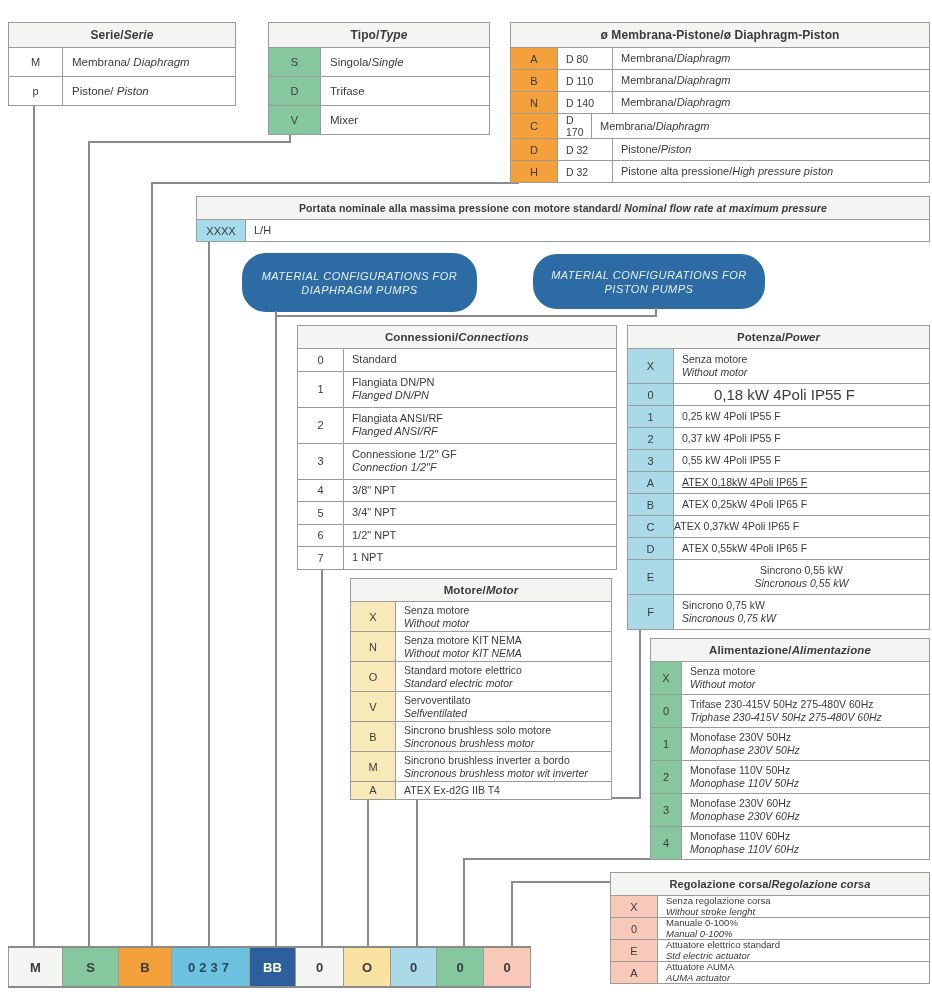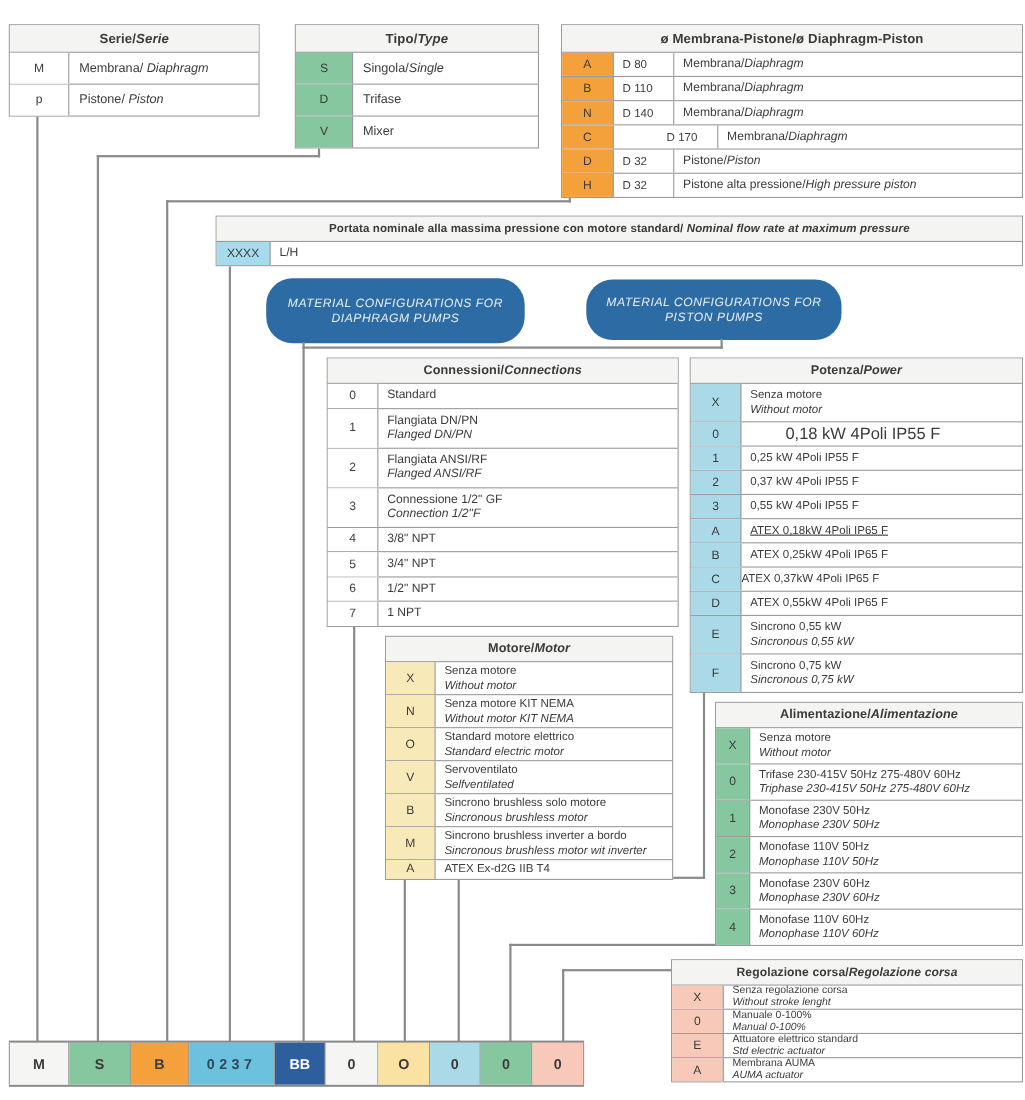--- a/index.html
+++ b/index.html
@@ -123,21 +123,21 @@
       </div>
       <div class="trow">
         <div class="tcode" style="width: 47px; background: rgb(244, 161, 60);">N</div>
         <div class="tmid" style="width: 55px;">D 140</div>
         <div class="tdesc" style="padding: 4px 8px;">
           <div class="dline" style="font-size: 11px; line-height: 13px;"><span>Membrana/</span><span class="it">Diaphragm</span></div>
         </div>
       </div>
       <div class="trow">
         <div class="tcode" style="width: 47px; background: rgb(244, 161, 60);">C</div>
-        <div class="tmid" style="width: 55px; margin-left: 40px;">D 170</div>
+        <div class="tmid" style="width: 34px;">D 170</div>
         <div class="tdesc" style="padding: 4px 8px;">
           <div class="dline" style="font-size: 11px; line-height: 13px;"><span>Membrana/</span><span class="it">Diaphragm</span></div>
         </div>
       </div>
       <div class="trow">
         <div class="tcode" style="width: 47px; background: rgb(244, 161, 60);">D</div>
         <div class="tmid" style="width: 55px;">D 32</div>
         <div class="tdesc" style="padding: 4px 8px;">
           <div class="dline" style="font-size: 11px; line-height: 13px;"><span>Pistone/</span><span class="it">Piston</span></div>
         </div>
@@ -265,21 +265,21 @@
         </div>
       </div>
       <div class="trow">
         <div class="tcode" style="width: 46px; background: rgb(170, 218, 232);">D</div>
         <div class="tdesc" style="padding: 4px 8px;">
           <div class="dline" style="font-size: 10.5px; line-height: 13px;"><span>ATEX 0,55kW 4Poli IP65 F</span></div>
         </div>
       </div>
       <div class="trow">
         <div class="tcode" style="width: 46px; background: rgb(170, 218, 232);">E</div>
-        <div class="tdesc" style="padding: 4px 8px;">
+        <div class="tdesc" style="padding: 4px 8px; text-align: center;">
           <div class="dline" style="font-size: 10.5px; line-height: 13px;"><span>Sincrono 0,55 kW</span></div>
           <div class="dline" style="font-size: 10.5px; line-height: 13px;"><span class="it">Sincronous 0,55 kW</span></div>
         </div>
       </div>
       <div class="trow">
         <div class="tcode" style="width: 46px; background: rgb(170, 218, 232);">F</div>
         <div class="tdesc" style="padding: 4px 8px;">
           <div class="dline" style="font-size: 10.5px; line-height: 13px;"><span>Sincrono 0,75 kW</span></div>
           <div class="dline" style="font-size: 10.5px; line-height: 13px;"><span class="it">Sincronous 0,75 kW</span></div>
         </div>
@@ -400,21 +400,21 @@
       <div class="trow">
         <div class="tcode" style="width: 47px; background: rgb(248, 201, 185);">E</div>
         <div class="tdesc" style="padding: 0px 8px;">
           <div class="dline" style="font-size: 9.5px; line-height: 10.5px;"><span>Attuatore elettrico standard</span></div>
           <div class="dline" style="font-size: 9.5px; line-height: 10.5px;"><span class="it">Std electric actuator</span></div>
         </div>
       </div>
       <div class="trow">
         <div class="tcode" style="width: 47px; background: rgb(248, 201, 185);">A</div>
         <div class="tdesc" style="padding: 0px 8px;">
-          <div class="dline" style="font-size: 9.5px; line-height: 10.5px;"><span>Membrana AUMA</span></div>
+          <div class="dline" style="font-size: 9.5px; line-height: 10.5px;"><span>Attuatore AUMA</span></div>
           <div class="dline" style="font-size: 9.5px; line-height: 10.5px;"><span class="it">AUMA actuator</span></div>
         </div>
       </div>
     </div>
     <div class="brow" style="left: 8px; top: 946px; height: 42px;">
       <div class="bcell" style="width: 55px; background: rgb(245, 245, 243); color: rgb(59, 59, 59);">M</div>
       <div class="bcell" style="width: 56px; background: rgb(135, 199, 159); color: rgb(59, 59, 59);">S</div>
       <div class="bcell" style="width: 53px; background: rgb(244, 161, 60); color: rgb(59, 59, 59);">B</div>
       <div class="bcell" style="width: 78px; background: rgb(108, 194, 222); color: rgb(44, 74, 88); letter-spacing: 4px;">0237</div>
       <div class="bcell" style="width: 46px; background: rgb(45, 95, 158); color: rgb(255, 255, 255);">BB</div>

